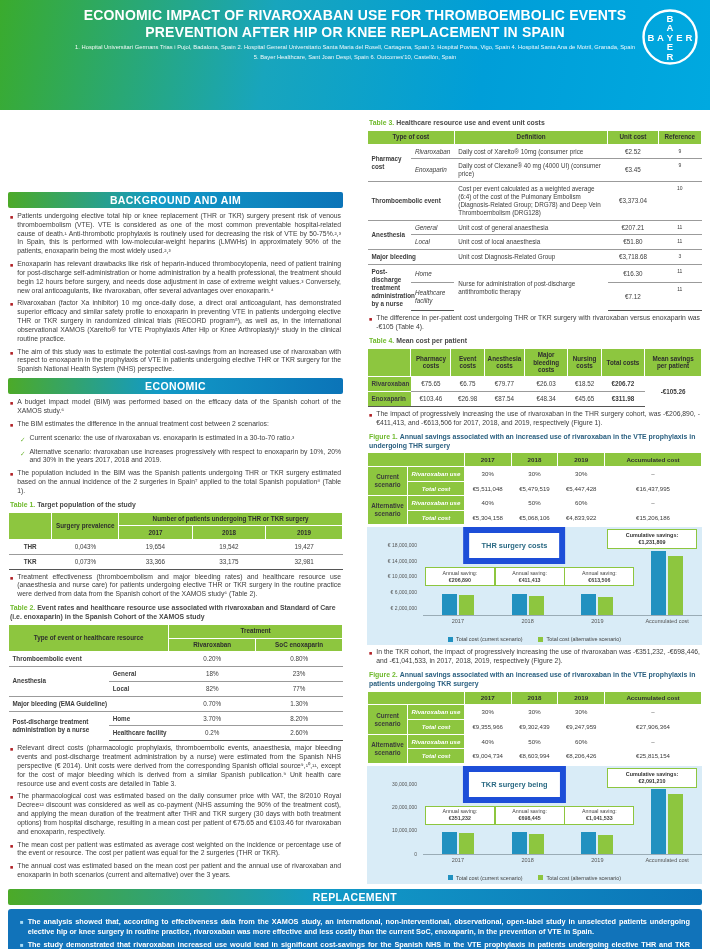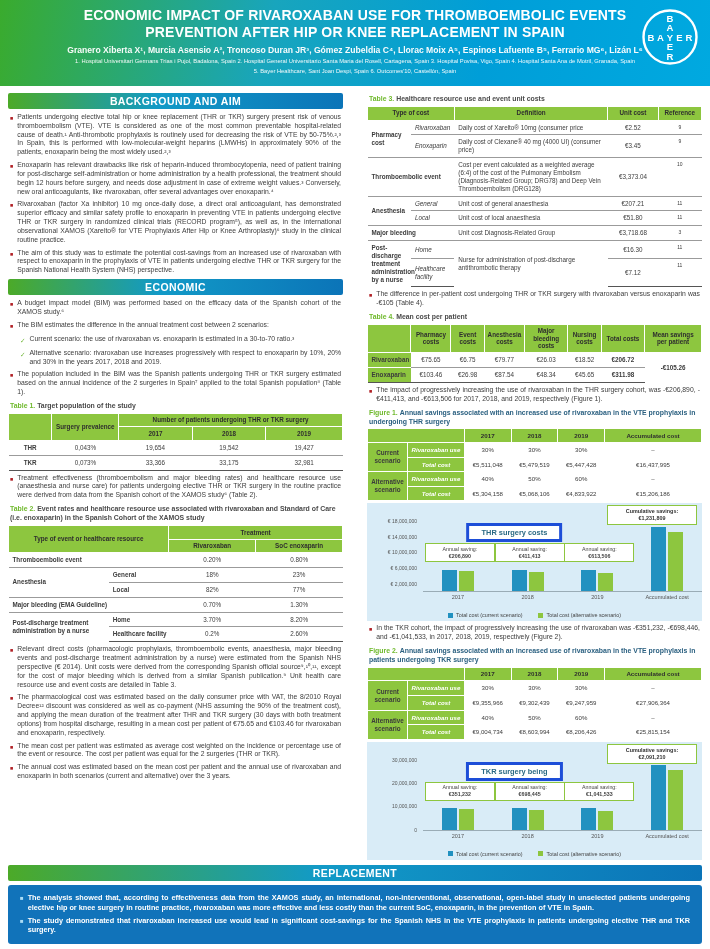--- a/index.html
+++ b/index.html
@@ -1,25 +1,25 @@
 <!DOCTYPE html>
 <html><head>
 <meta charset="utf-8">
 <style>
   html,body{margin:0;padding:0;}
   body{width:710px;height:949px;background:#fff;overflow:hidden;font-family:"Liberation Sans",sans-serif;color:#3c3c3c;}
   
-  .banner{position:relative;height:86px;box-sizing:border-box;padding-top:7px;text-align:center;color:#fff;
+  .banner{position:relative;height:110px;box-sizing:border-box;padding-top:7px;text-align:center;color:#fff;
     background:linear-gradient(100deg,#3aab2d 0%,#18a5bd 38%,#009ed8 68%,#00a9e0 100%);}
   .banner-title{font-size:14px;font-weight:bold;line-height:1.2;max-width:625px;margin:0 auto;letter-spacing:.2px;}
   .authors{font-size:8.6px;margin-top:4px;font-weight:bold;opacity:.96;}
   .affil{font-size:5.8px;line-height:1.4;margin-top:2px;opacity:.95;}
   .bayer{position:absolute;top:7px;right:10px;}
   
-  .cols{display:flex;gap:24px;padding:4px 8px 0;align-items:flex-start;}
+  .cols{display:flex;gap:24px;padding:4px 8px 0;align-items:flex-end;}
   .col{flex:1;min-width:0;}
   .secbar{height:16px;line-height:16px;text-align:center;color:#fff;font-weight:bold;font-size:10.5px;letter-spacing:.4px;
     background:linear-gradient(90deg,#4caa28 0%,#129ac7 45%,#0b74b8 100%);border-radius:2px;margin:3px 0 4px;}
   .secbar.full{margin:5px 8px 0;}
   
   .bullet{display:flex;gap:4px;margin:3px 2px 4px 2px;}
   .marker{flex:0 0 auto;color:#b01f24;font-size:5.4px;line-height:9px;padding-top:1px;}
   .btext{font-size:6.8px;line-height:1.3;text-align:justify;color:#3c3c3c;}
   .check{margin-left:12px;}
   .check .marker{color:#6ab32f;font-size:6.6px;}
@@ -46,37 +46,36 @@
   
   .fig-title{font-size:6.9px;font-weight:bold;color:#2b6080;margin:5px 2px 2px;line-height:1.3;}
   .fig-label{color:#6fb92c;margin-right:2px;}
   .chart{position:relative;height:118px;background:#d9ecf7;margin-top:2px;overflow:hidden;}
   .ylab{position:absolute;font-size:5px;color:#555;width:48px;text-align:right;}
   .baseline{position:absolute;height:1px;background:#9aacb6;}
   .bar{position:absolute;}
   .xlab{position:absolute;font-size:5.5px;color:#555;text-align:center;}
   .callout{position:absolute;background:#fff;border:1px solid #8dc63f;width:64px;padding:1.5px 2px;font-size:5.3px;color:#444;text-align:center;line-height:1.3;}
   .callout .val{font-weight:bold;}
-  .charttitle{position:absolute;top:20px;left:44%;transform:translateX(-50%);background:#fff;border:3px solid #1d4ed8;padding:2px 12px;font-size:7.4px;font-weight:bold;color:#2b6a84;white-space:nowrap;}
+  .charttitle{position:absolute;top:0;left:44%;transform:translateX(-50%);background:#fff;border:6px solid #1d4ed8;padding:8px 12px;font-size:7.4px;font-weight:bold;color:#2b6a84;white-space:nowrap;}
   .cumbox{position:absolute;top:2px;right:5px;background:#fff;border:1px solid #8dc63f;width:82px;padding:2px 3px;font-size:5.4px;font-weight:bold;color:#333;text-align:center;line-height:1.3;}
   .legend{position:absolute;bottom:3px;left:0;width:100%;display:flex;justify-content:center;gap:16px;font-size:5.4px;color:#444;}
   .legitem{display:flex;align-items:center;gap:3px;}
   .legsq{display:inline-block;width:5px;height:5px;}
   
   .concl-box{margin:4px 8px 3px;background:#1173ba;border-radius:3px;padding:5px 12px 6px;}
   .concl-box .bullet{margin:3px 0;}
   .concl-box .marker{color:#aadcf5;font-size:6px;}
   .concl-box .btext{color:#fff;font-weight:bold;font-size:7.3px;line-height:1.35;}
 </style>
 </head>
 <body>
 
 <div class="banner">
   <div class="banner-title">ECONOMIC IMPACT OF RIVAROXABAN USE FOR THROMBOEMBOLIC EVENTS PREVENTION AFTER HIP OR KNEE REPLACEMENT IN SPAIN</div>
-  <div class="authors">Granero Xiberta X¹, Murcia Asensio A², Troncoso Duran JR³, Gómez Zubeldia C⁴, Llorac Moix A⁵, Espinos Lafuente B⁵, Ferrario MG⁶, Lizán L⁶</div>
   <div class="affil">1. Hospital Universitari Germans Trias i Pujol, Badalona, Spain 2. Hospital General Universitario Santa Maria del Rosell, Cartagena, Spain 3. Hospital Povisa, Vigo, Spain 4. Hospital Santa Ana de Motril, Granada, Spain</div>
   <div class="affil">5. Bayer Healthcare, Sant Joan Despi, Spain 6. Outcomes'10, Castellón, Spain</div>
   <div class="bayer">
     <svg width="60" height="60" viewBox="0 0 60 60">
       <circle cx="30" cy="30" r="26.5" fill="none" stroke="#ffffff" stroke-width="2.4"></circle>
     <text x="11" y="30" text-anchor="middle" dominant-baseline="central" fill="#fff" font-size="9.5" font-weight="bold" font-family="&quot;Liberation Sans&quot;, sans-serif">B</text>
         <text x="30" y="11" text-anchor="middle" dominant-baseline="central" fill="#fff" font-size="9.5" font-weight="bold" font-family="&quot;Liberation Sans&quot;, sans-serif">B</text>
         <text x="20.5" y="30" text-anchor="middle" dominant-baseline="central" fill="#fff" font-size="9.5" font-weight="bold" font-family="&quot;Liberation Sans&quot;, sans-serif">A</text>
         <text x="30" y="20.5" text-anchor="middle" dominant-baseline="central" fill="#fff" font-size="9.5" font-weight="bold" font-family="&quot;Liberation Sans&quot;, sans-serif">A</text>
         <text x="30" y="30" text-anchor="middle" dominant-baseline="central" fill="#fff" font-size="9.5" font-weight="bold" font-family="&quot;Liberation Sans&quot;, sans-serif">Y</text>

